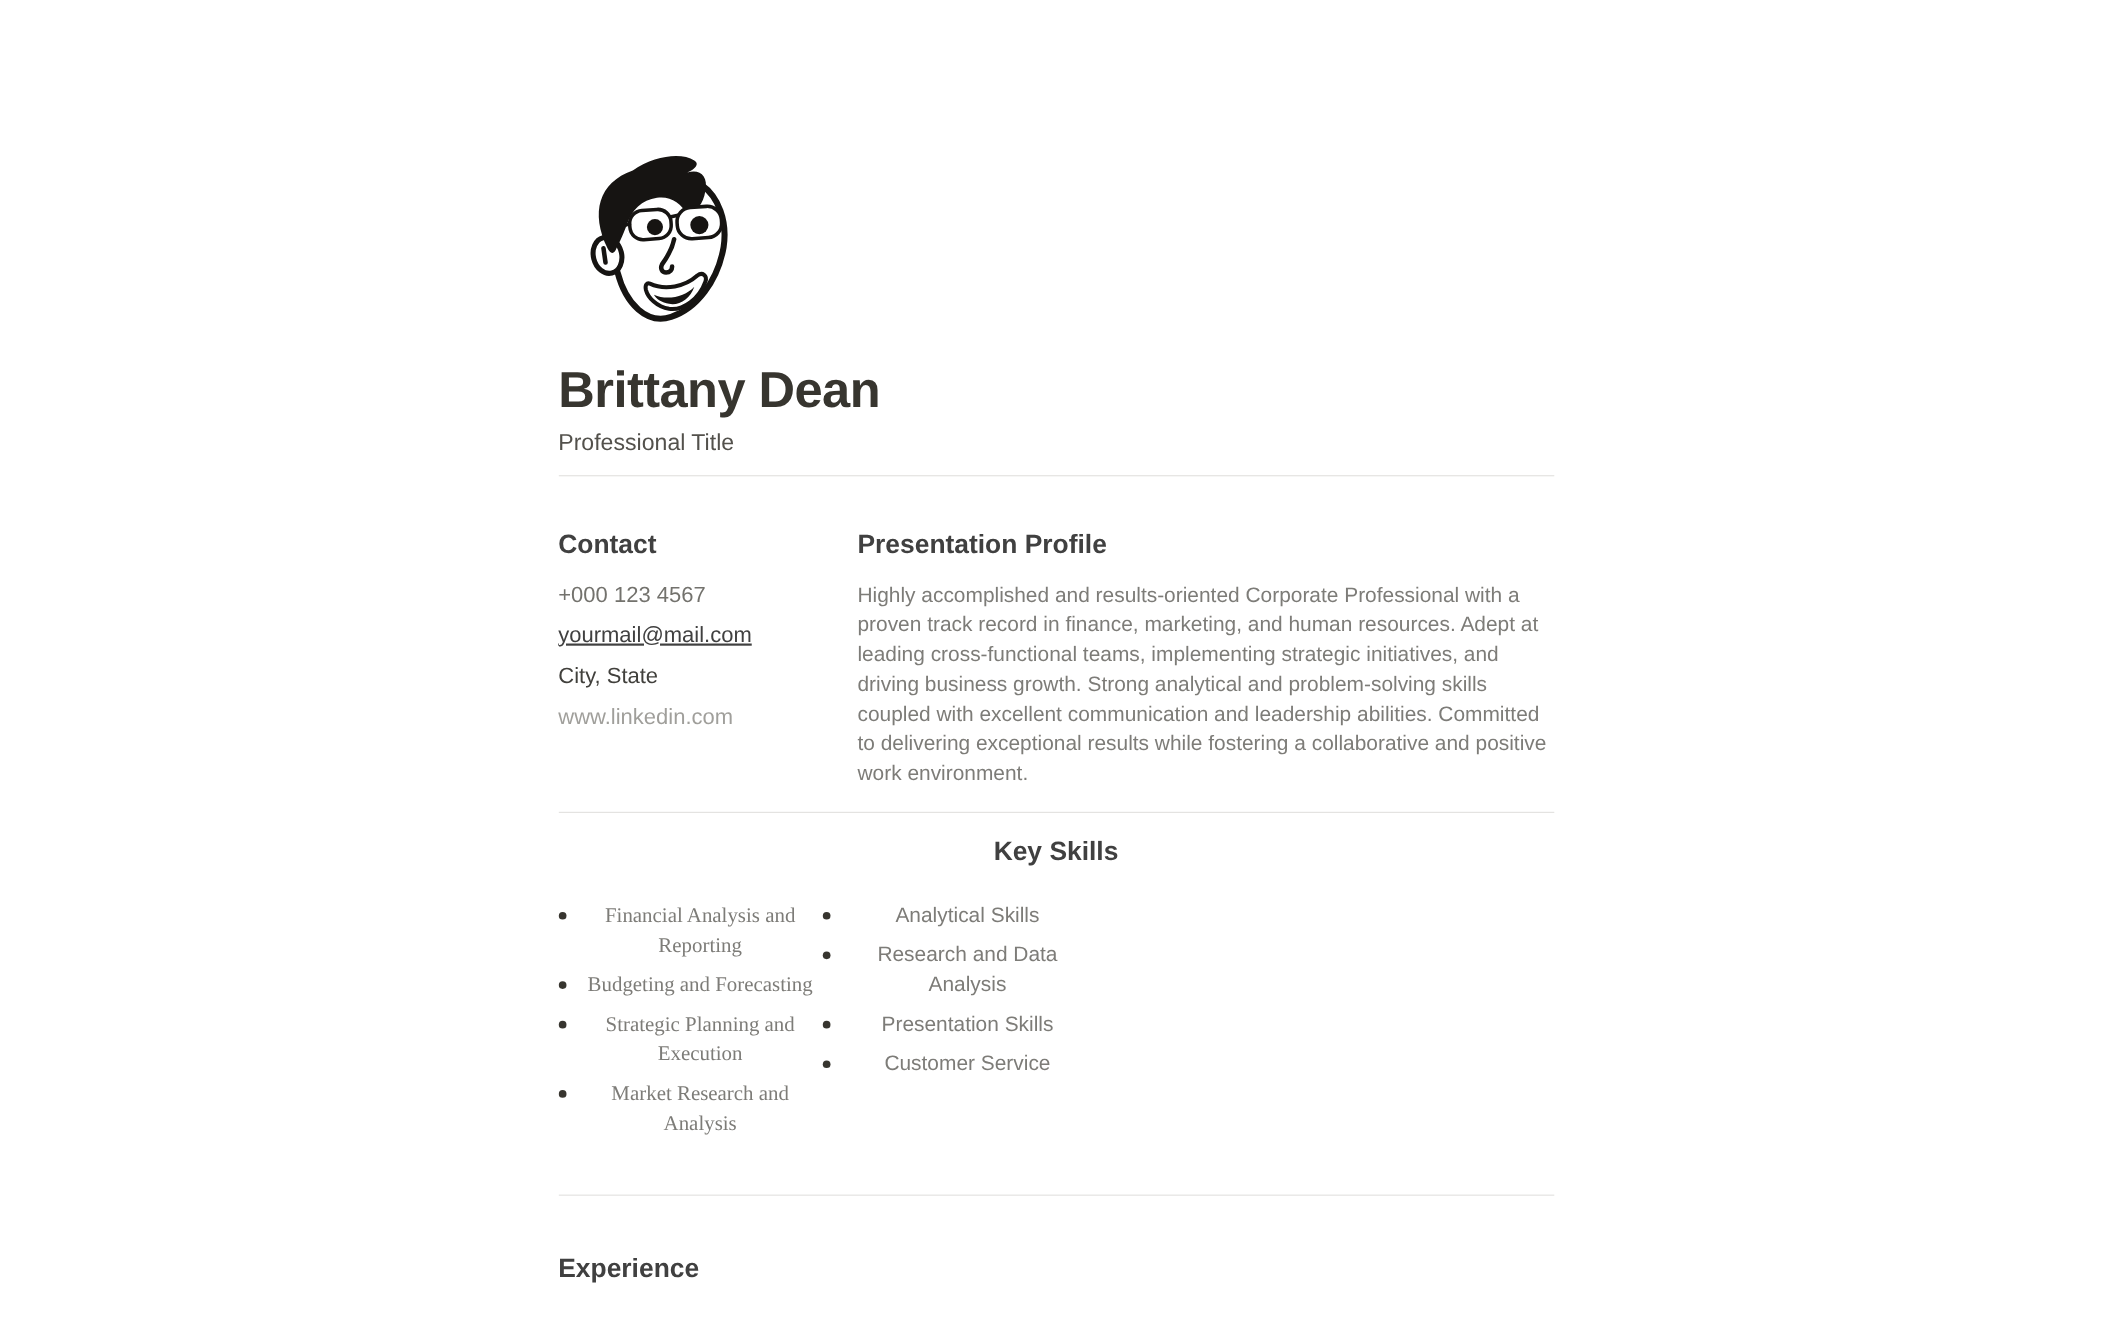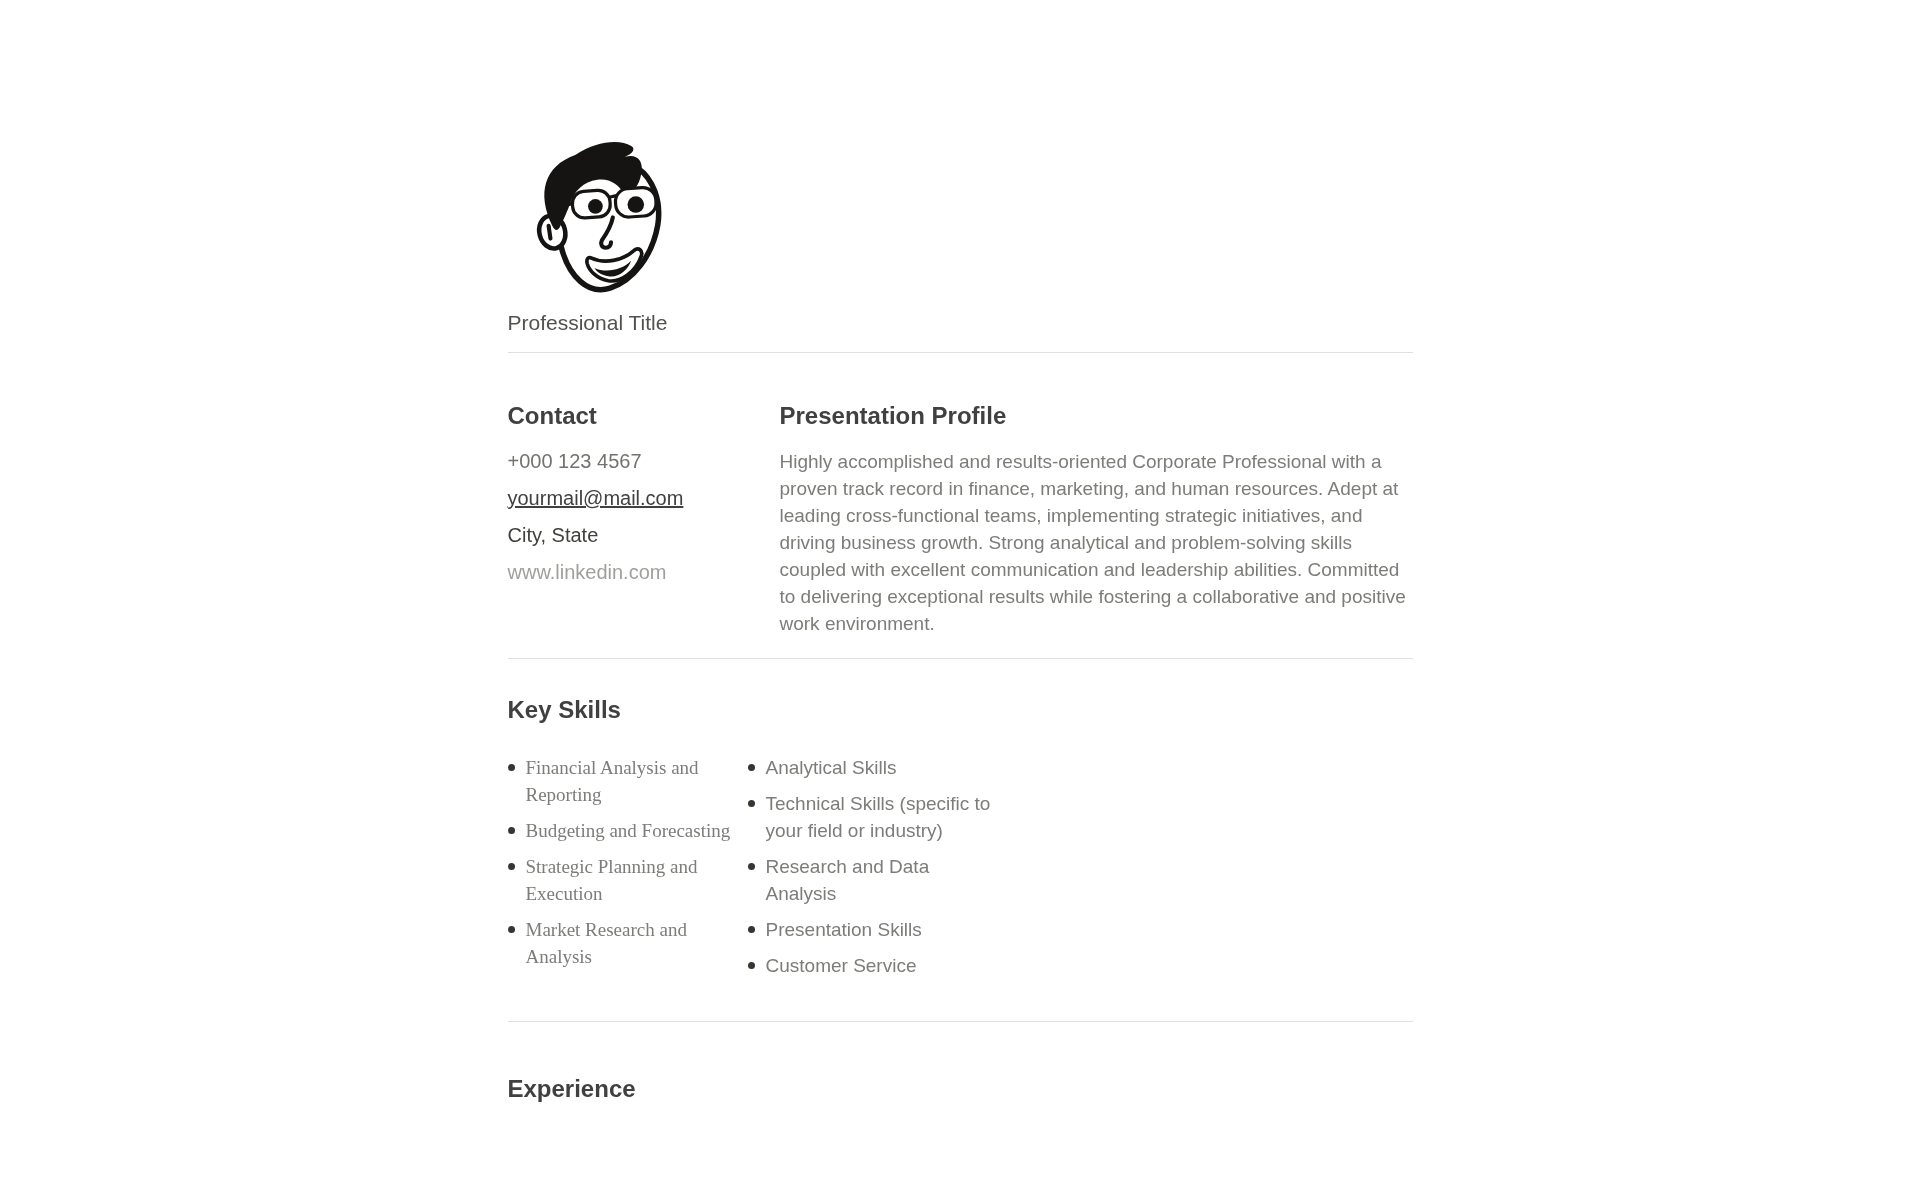--- a/index.html
+++ b/index.html
@@ -34,21 +34,21 @@
   .contact-col { width: 240px; flex-shrink: 0; }
   .contact-col p { font-size: 20px; line-height: 27px; margin: 0 0 10px 0; }
   .c-phone { color: #73726d; }
   .c-email { color: #404040; text-decoration: underline; }
   .c-location { color: #41403c; }
   .c-website { color: #a09f9b; }
   .profile-col { flex: 1; margin-left: 32px; }
   .profile-text { font-size: 19px; line-height: 27px; color: #7d7c78; margin: 0; }
 
   
-  .skills { margin-top: 36px; }
+  .skills { margin-top: 21px; text-align: center; }
   .skills-row { display: flex; margin-top: 29px; height: 243px; }
   ul.skill-col { list-style: none; margin: 0; padding: 0; }
   ul.skill-col li {
     position: relative; padding-left: 18px;
     font-size: 19px; line-height: 27px; color: #7d7c78; margin-bottom: 9px;
   }
   ul.skill-col li::before {
     content: ""; position: absolute; left: 0; top: 10px;
     width: 7px; height: 7px; border-radius: 50%; background: #37352f;
   }
@@ -81,20 +81,21 @@
         <line x1="56" y1="72" x2="46" y2="76" stroke="#161412" stroke-width="3.5"></line>
         <circle cx="80" cy="76" r="8" fill="#161412"></circle>
         <circle cx="124" cy="74" r="9" fill="#161412"></circle>
 
         <path d="M99,88 C97,98 92,106 87,113 C85,117 87,121 91,121 C95,121 97,118 97,115" fill="none" stroke="#161412" stroke-width="4.5" stroke-linecap="round"></path>
 
         <path d="M75,132 C90,139 110,135 122,124 C127,120 132,124 130,130 C124,147 108,159 94,157 C82,155 73,146 71,138 C70,133 72,131 75,132 Z" fill="#ffffff" stroke="#161412" stroke-width="4" stroke-linejoin="round"></path>
         <path d="M79,143 C92,149 110,145 119,135 C115,147 104,154 94,152 C87,151 81,147 79,143 Z" fill="#161412"></path>
       </svg>
     </div>
+    <h1 class="name">Brittany Dean</h1>
     <p class="subtitle">Professional Title</p>
   </header>
 
   <hr class="divider d1">
 
   <section class="contact-profile">
     <div class="contact-col">
       <h2 class="section-heading">Contact</h2>
       <p class="c-phone">+000 123 4567</p>
       <p class="c-email">yourmail@mail.com</p>
@@ -113,21 +114,20 @@
     <h2 class="section-heading">Key Skills</h2>
     <div class="skills-row">
       <ul class="skill-col col-a">
         <li>Financial Analysis and Reporting</li>
         <li>Budgeting and Forecasting</li>
         <li>Strategic Planning and Execution</li>
         <li>Market Research and Analysis</li>
       </ul>
       <ul class="skill-col col-c">
         <li>Analytical Skills</li>
-        <li>Technical Skills (specific to your field or industry)</li>
         <li>Research and Data Analysis</li>
         <li>Presentation Skills</li>
         <li>Customer Service</li>
       </ul>
     </div>
   </section>
 
   <hr class="divider d3">
 
   <section class="experience">

